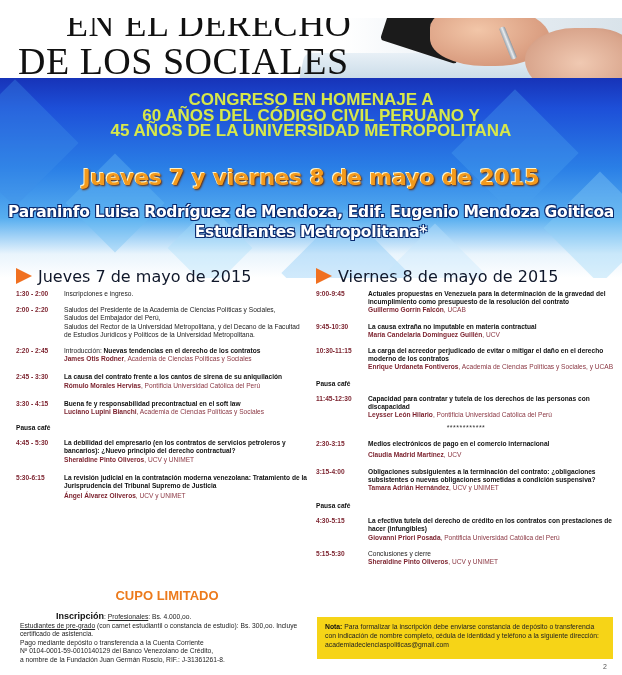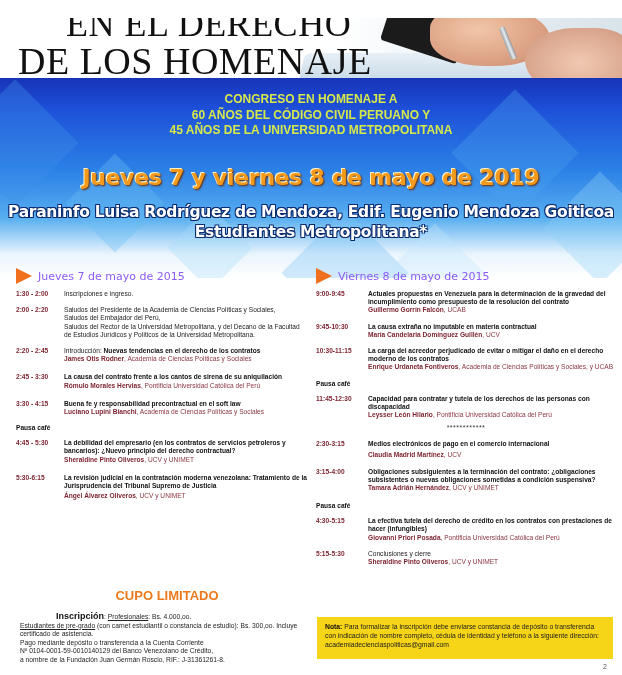--- a/index.html
+++ b/index.html
@@ -52,21 +52,21 @@
   .blueband {
     position: absolute; left: 0; top: 78px; width: 622px; height: 200px;
     background:
       linear-gradient(180deg, #1733b8 0%, #1d4fd8 15%, #2a7fe6 45%, #57aef0 70%, rgba(200,228,248,0.4) 88%, rgba(255,255,255,0) 100%);
     overflow: hidden;
   }
   .shape { position: absolute; opacity: 0.35; transform: rotate(45deg); }
 
   .congress {
     position: absolute; left: 0; top: 92px; width: 622px; text-align: center;
-    font-family: "Liberation Sans", sans-serif; font-weight: bold; font-size: 12px;
+    font-family: "Liberation Sans", sans-serif; font-weight: bold; font-size: 17px;
     color: #d7e84a; line-height: 15.5px;
   }
   .dates {
     position: absolute; left: 0; top: 165px; width: 622px; text-align: center;
     font-family: "DejaVu Sans", sans-serif; font-weight: bold; font-size: 22px;
     color: #f39a1c; line-height: 26px;
     text-shadow: -1px -1px 0 #fff5c9, 1px 1px 2px #6b2a00;
     letter-spacing: -0.3px;
   }
   .venue {
@@ -80,21 +80,21 @@
   
   .col { position: absolute; top: 266px; }
   .col.left { left: 16px; width: 292px; }
   .col.right { left: 316px; width: 300px; }
 
   .day-head { display: flex; align-items: center; height: 20px; margin-bottom: 4px; }
   .arrow-icon {
     width: 0; height: 0; border-top: 8px solid transparent; border-bottom: 8px solid transparent;
     border-left: 16px solid #f07020; margin-right: 6px;
   }
-  .day-title { font-family: "DejaVu Sans", sans-serif; font-size: 11px; color: #8b5cf6; }
+  .day-title { font-family: "DejaVu Sans", sans-serif; font-size: 16px; color: #0f172a; }
 
   .item { display: flex; font-size: 6.6px; line-height: 8.2px; }
   .time { color: #7a1f2b; font-weight: bold; flex: 0 0 auto; }
   .left .time { width: 48px; }
   .right .time { width: 52px; }
   .txt { flex: 1 1 auto; }
   .talk { font-weight: bold; color: #111; }
   .plain { color: #222; }
   .speaker { font-weight: bold; color: #7a1f2b; }
   .inst { color: #8a3642; }
@@ -125,39 +125,39 @@
 </head>
 <body>
 
 <div class="banner">
   <div class="paper"></div>
   <div class="sleeve"></div>
   <div class="hand"></div>
   <div class="hand2"></div>
   <div class="pen"></div>
   <div class="title-line1">EN EL DERECHO</div>
-  <div class="title-line2">DE LOS HOMENAJE</div>
+  <div class="title-line2">DE LOS SOCIALES</div>
 </div>
 
 <div class="blueband">
   <div class="shape" style="left:-30px;top:20px;width:90px;height:90px;background:#3f8fe8;"></div>
   <div class="shape" style="left:80px;top:90px;width:70px;height:70px;background:#6bbcf3;"></div>
   <div class="shape" style="left:470px;top:30px;width:90px;height:90px;background:#4aa0ee;"></div>
   <div class="shape" style="left:560px;top:110px;width:80px;height:80px;background:#8fd0f7;"></div>
   <div class="shape" style="left:300px;top:150px;width:90px;height:90px;background:#7cc4f5;"></div>
   <div class="shape" style="left:180px;top:140px;width:60px;height:60px;background:#a7dcf8;"></div>
   <div class="shape" style="left:400px;top:160px;width:70px;height:70px;background:#c2e6fb;"></div>
 </div>
 
 <div class="congress">
   <div>CONGRESO EN HOMENAJE A</div>
   <div>60 AÑOS DEL CÓDIGO CIVIL PERUANO Y</div>
   <div>45 AÑOS DE LA UNIVERSIDAD METROPOLITANA</div>
 </div>
-<div class="dates">Jueves 7 y viernes 8 de mayo de 2019</div>
+<div class="dates">Jueves 7 y viernes 8 de mayo de 2015</div>
 <div class="venue">
   <div>Paraninfo Luisa Rodríguez de Mendoza, Edif. Eugenio Mendoza Goiticoa</div>
   <div>Estudiantes Metropolitana*</div>
 </div>
 
 <div class="col left">
   <div class="day-head">
     <span class="arrow-icon"></span>
     <span class="day-title">Jueves 7 de mayo de 2015</span>
   </div>

